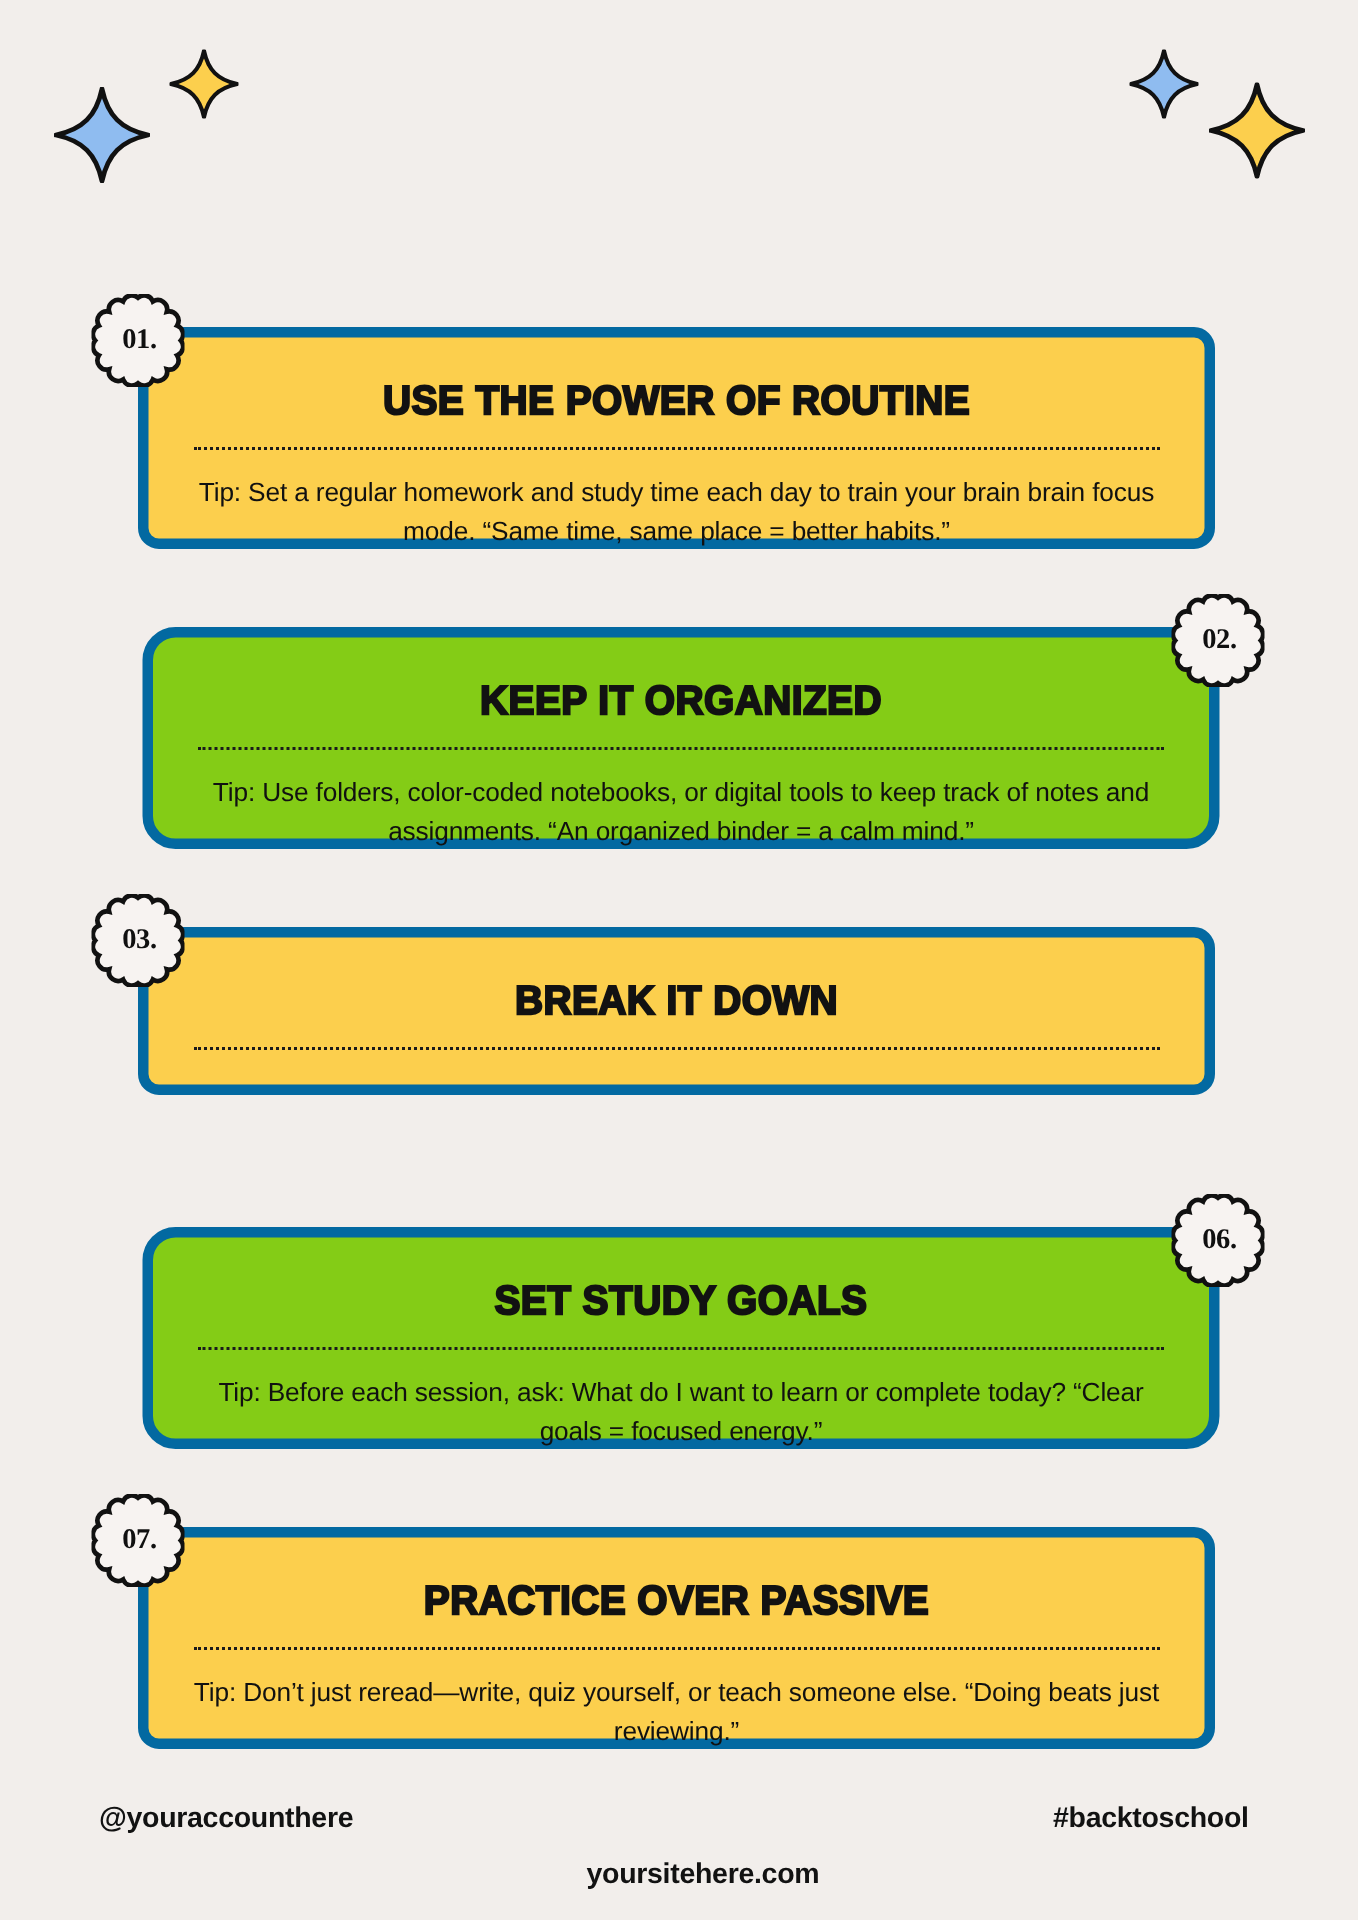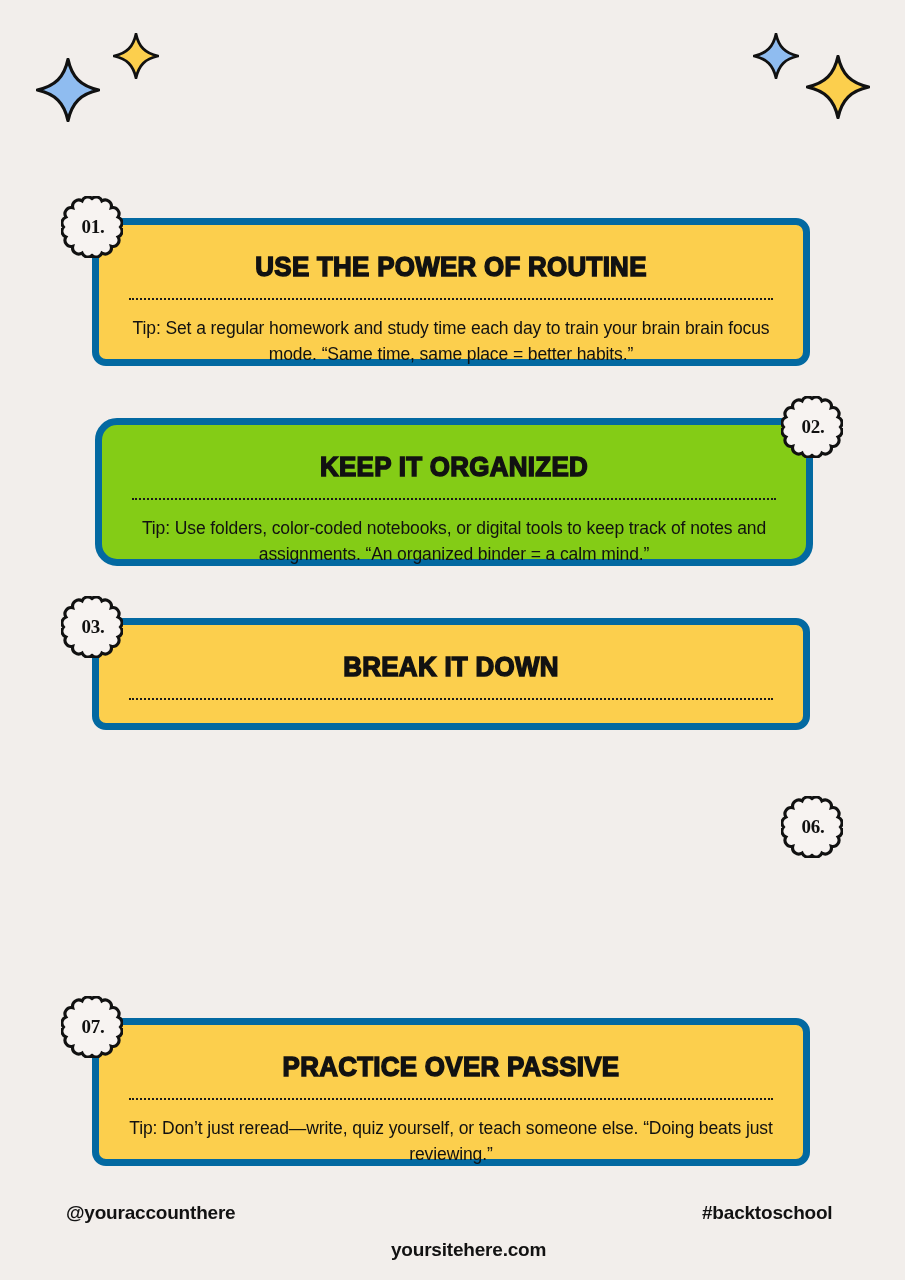--- a/index.html
+++ b/index.html
@@ -241,20 +241,25 @@
     <svg viewBox="0 0 100 100">
       <path d="M50 4
                A10 10 0 0 1 66 8 A10 10 0 0 1 81 19 A10 10 0 0 1 92 34 A10 10 0 0 1 96 50
                A10 10 0 0 1 92 66 A10 10 0 0 1 81 81 A10 10 0 0 1 66 92 A10 10 0 0 1 50 96
                A10 10 0 0 1 34 92 A10 10 0 0 1 19 81 A10 10 0 0 1 8 66 A10 10 0 0 1 4 50
                A10 10 0 0 1 8 34 A10 10 0 0 1 19 19 A10 10 0 0 1 34 8 A10 10 0 0 1 50 4 Z" fill="#F7F3F1" stroke="#111111" stroke-width="5"></path>
     </svg>
     <span class="badge-num">03.</span>
   </div>
 
+  <div class="card blue card-right" style="top:818px; height:148px;">
+    <div class="card-title">SET STUDY GOALS</div>
+    <div class="divider"></div>
+    <div class="card-body">Tip: Before each session, ask: What do I want to learn or complete today? “Clear goals = focused energy.”</div>
+  </div>
   <div class="badge" style="left:781px; top:796px;">
     <svg viewBox="0 0 100 100">
       <path d="M50 4
                A10 10 0 0 1 66 8 A10 10 0 0 1 81 19 A10 10 0 0 1 92 34 A10 10 0 0 1 96 50
                A10 10 0 0 1 92 66 A10 10 0 0 1 81 81 A10 10 0 0 1 66 92 A10 10 0 0 1 50 96
                A10 10 0 0 1 34 92 A10 10 0 0 1 19 81 A10 10 0 0 1 8 66 A10 10 0 0 1 4 50
                A10 10 0 0 1 8 34 A10 10 0 0 1 19 19 A10 10 0 0 1 34 8 A10 10 0 0 1 50 4 Z" fill="#F7F3F1" stroke="#111111" stroke-width="5"></path>
     </svg>
     <span class="badge-num">06.</span>
   </div>

